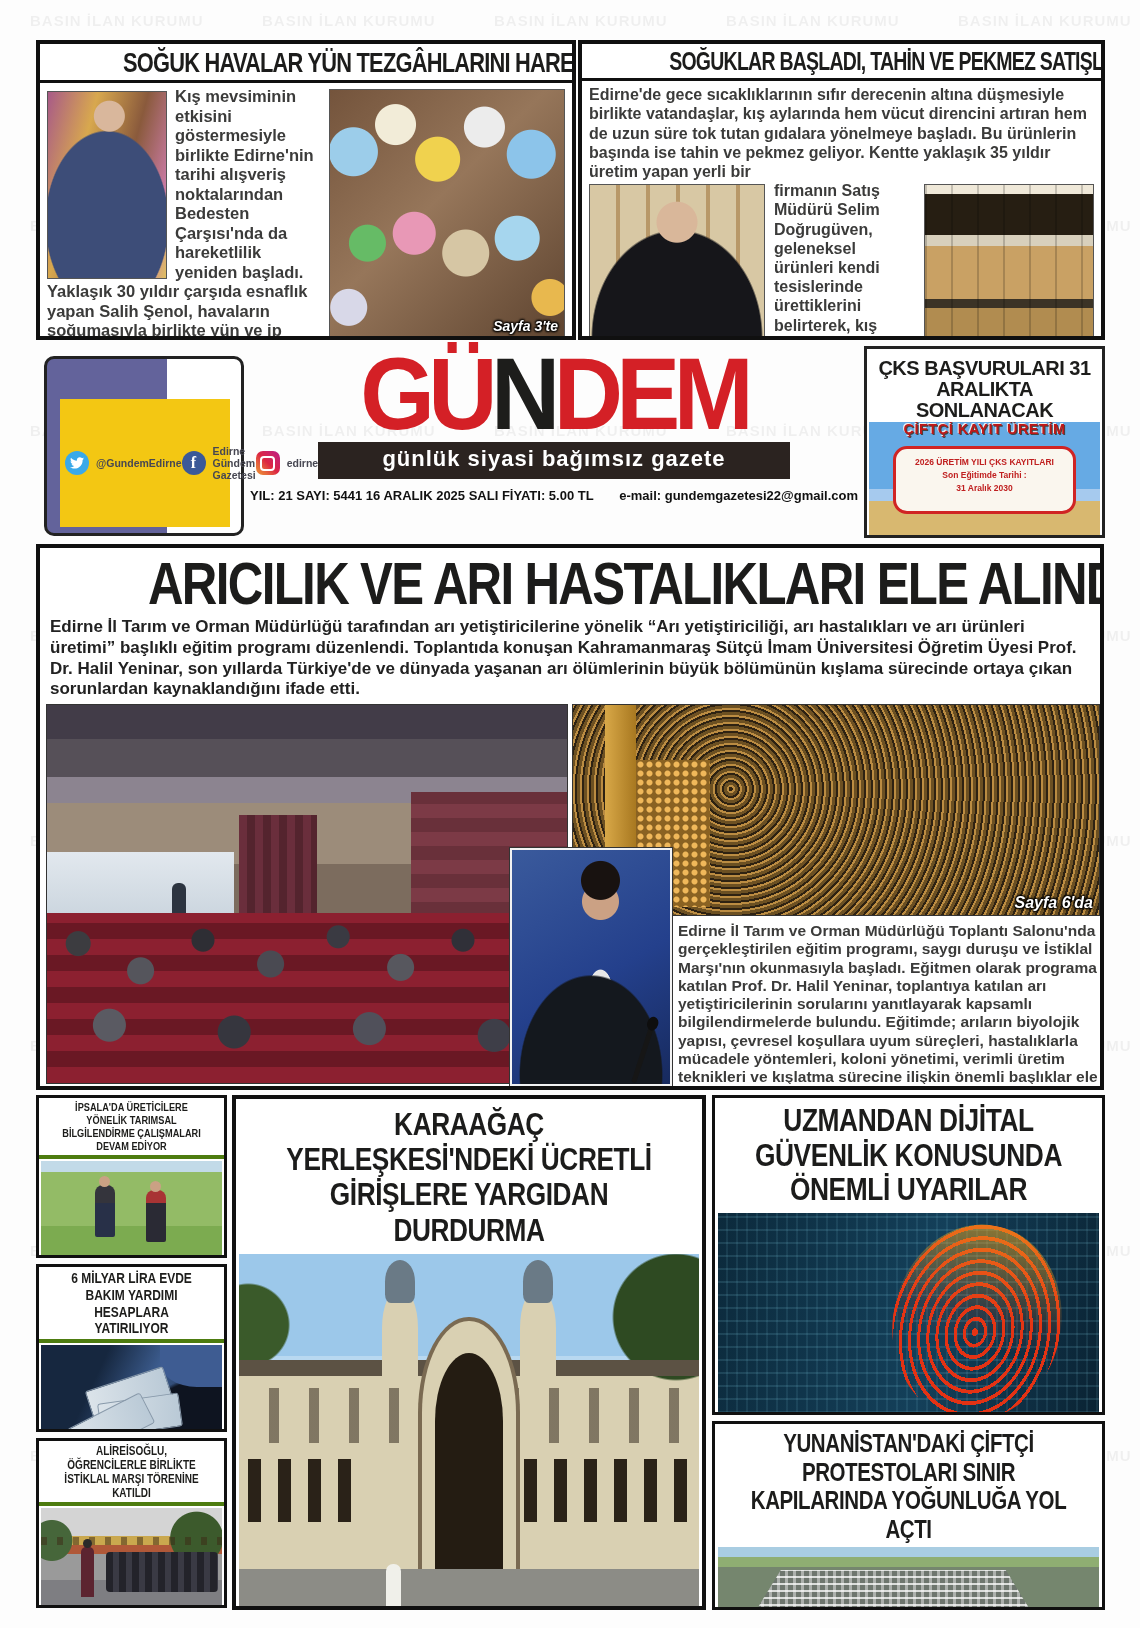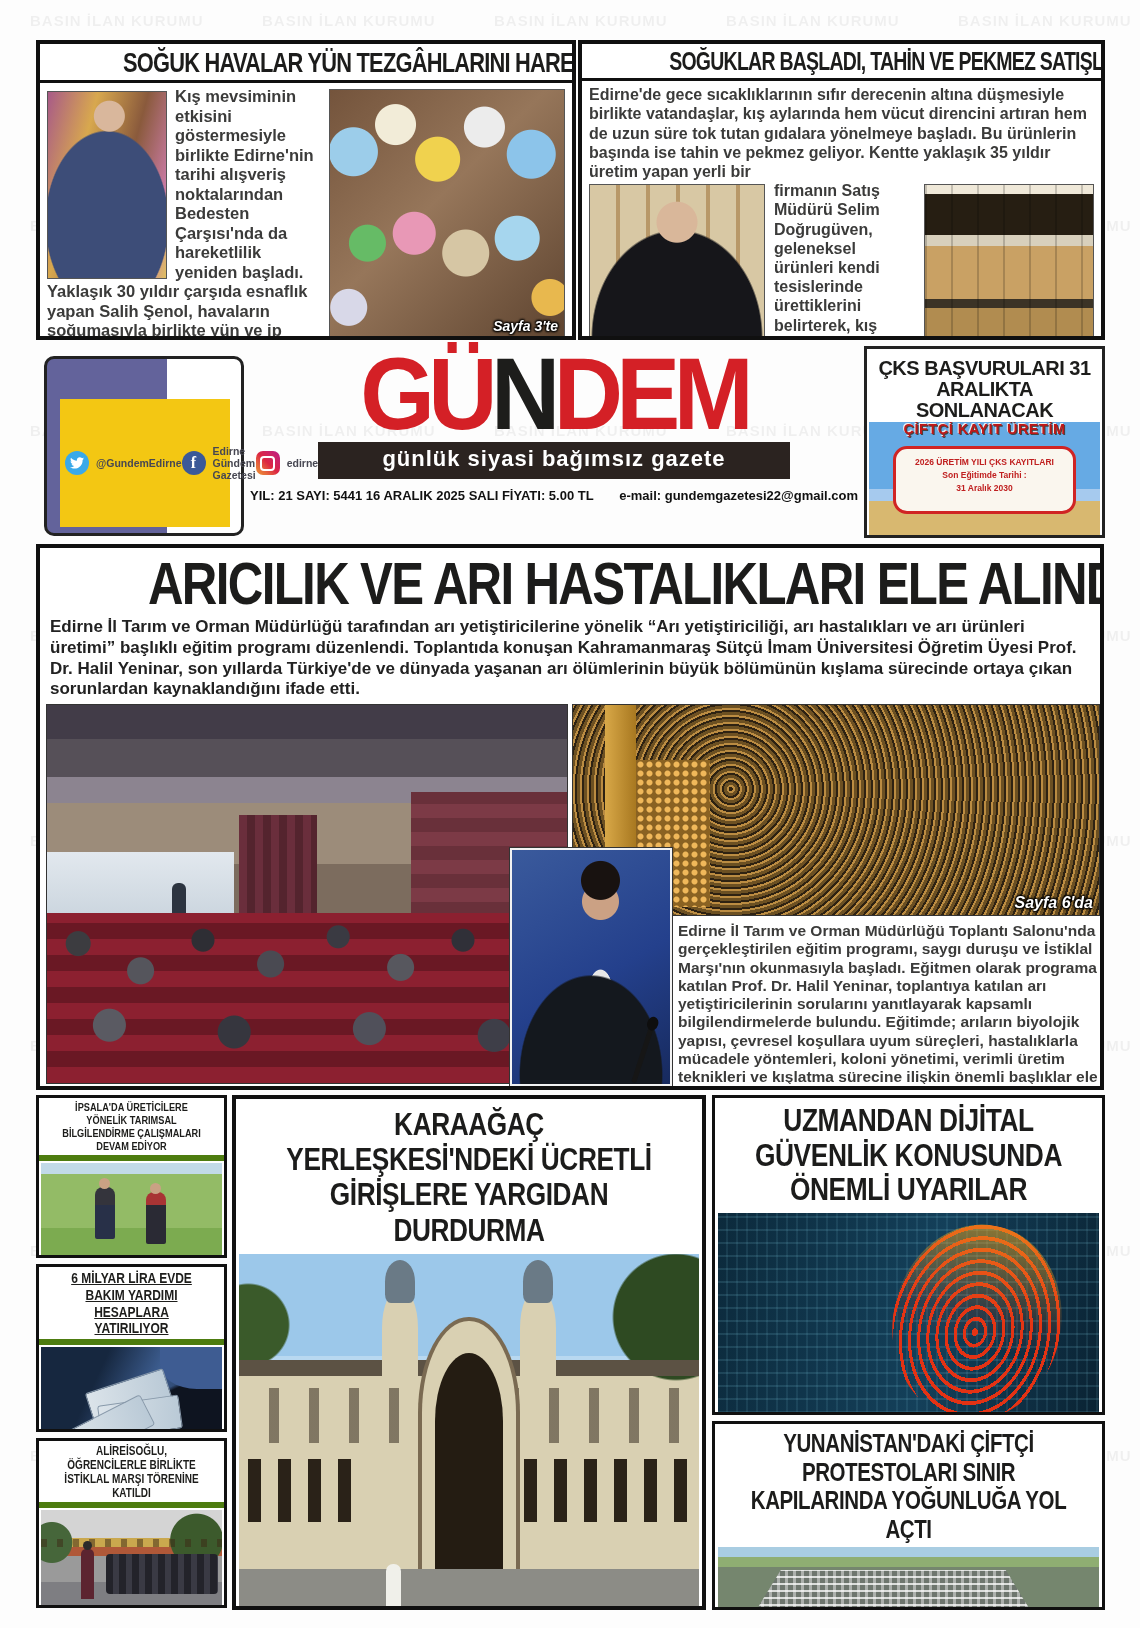--- a/index.html
+++ b/index.html
@@ -130,24 +130,24 @@
     radial-gradient(circle at 56% 22%, #cba184 0 18px, transparent 19px),
     radial-gradient(ellipse 72px 100px at 50% 96%, #14181e 0 98%, transparent 100%),
     radial-gradient(ellipse 13px 26px at 56% 62%, #e8e8e8 0 96%, transparent 100%),
     linear-gradient(150deg,#3a5a9c,#24408c 55%,#172a5e);}
   .mic{position:absolute;right:16%;bottom:0;width:5px;height:58px;background:#161616;transform:rotate(18deg);border-radius:3px;}
   .mic::before{content:"";position:absolute;top:-11px;left:-3px;width:11px;height:14px;background:#0e0e0e;border-radius:50%;}
   .main-body{position:absolute;left:638px;top:374px;width:424px;height:162px;font-size:15.5px;line-height:1.18;overflow:hidden;}
 
   
   .bl{left:36px;width:191px;border-width:3px;}
-  .bl h4{text-align:center;font-weight:700;line-height:1.12;padding:3px 1px 2px;border-bottom:6px solid #4d7c0f;}
+  .bl h4{text-align:center;font-weight:700;line-height:1.12;padding:3px 1px 2px;border-bottom:4px solid #4d7c0f;}
   .b1{top:1095px;height:163px;}
   .b1 h4{font-size:11.5px;}
-  .b2{top:1264px;height:168px;text-decoration:underline;}
+  .b2{top:1264px;height:168px;}
   .b2 h4{font-size:15px;}
   .b3{top:1438px;height:170px;}
   .b3 h4{font-size:12.5px;}
   .bl .pageref{font-size:12px;}
   .ph-field{position:relative;height:112px;margin:2px 2px;background:linear-gradient(#c2dae8 0 10%, #93bb66 10% 58%, #7cab50 58% 100%);}
   .fp-person{position:absolute;width:20px;height:52px;border-radius:8px 8px 2px 2px;}
   .fp-person::before{content:"";position:absolute;top:-9px;left:4px;width:11px;height:11px;border-radius:50%;background:#caa184;}
   .fp-p1{left:30%;top:22%;background:linear-gradient(#34343c 0 35%, #283048 35% 100%);}
   .fp-p2{left:58%;top:26%;background:linear-gradient(#a83434 0 25%, #2a2a34 25% 100%);}
   .ph-money{position:relative;height:110px;margin:2px 2px;background:

